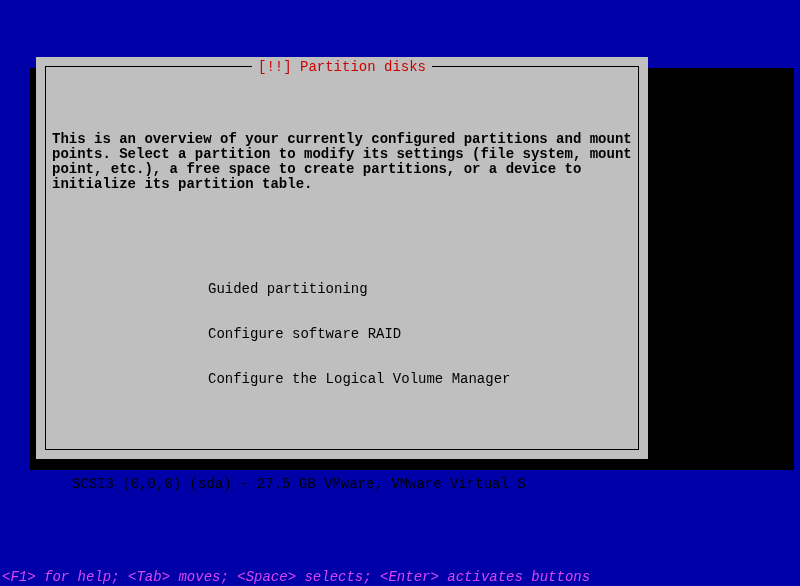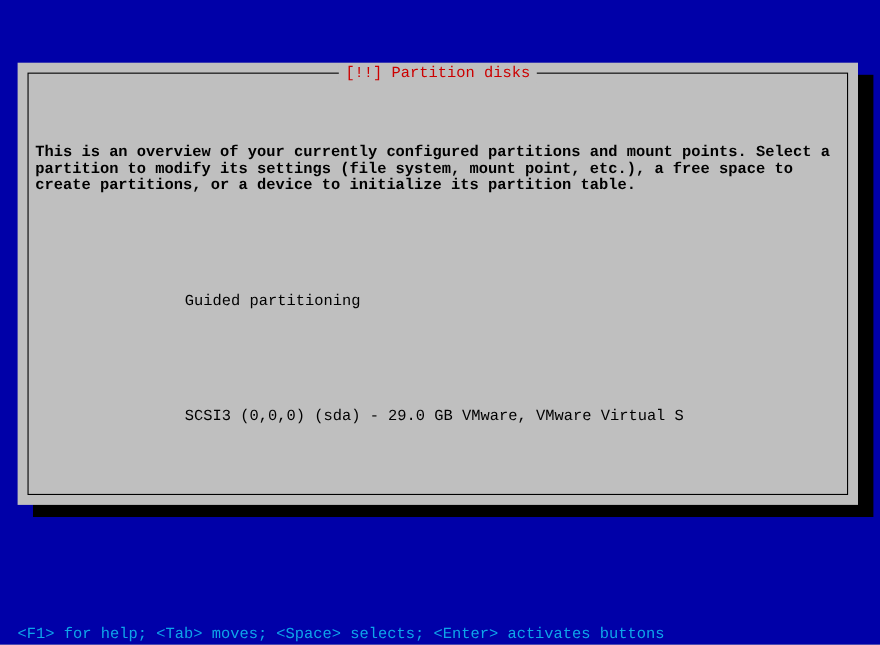--- a/index.html
+++ b/index.html
@@ -19,23 +19,23 @@
   .dialog-shadow {
     position: absolute;
     left: 30px;
     top: 68px;
     width: 764px;
     height: 402px;
     background: #000000;
   }
   .dialog {
     position: absolute;
-    left: 16px;
+    left: 36px;
     top: 57px;
-    width: 764px;
+    width: 612px;
     height: 402px;
     background: #bfbfbf;
     box-sizing: border-box;
   }
   .dialog-border {
     position: absolute;
     left: 9px;
     top: 9px;
     right: 9px;
     bottom: 9px;
@@ -65,56 +65,60 @@
   .intro {
     white-space: pre-wrap;
     margin-bottom: 15px;
     font-weight: bold;
   }
   .indent {
     margin-left: 136px;
   }
   .menu-item {
     cursor: pointer;
+    margin-left: 20px;
   }
   .disk-line {
     margin-top: 15px;
   }
   .helpbar {
     position: absolute;
     left: 0;
     bottom: 0;
     right: 0;
     height: 16px;
-    color: #0ea5e9;
-    padding-left: 16px;
+    color: #d946ef;
+    padding-left: 2px;
     white-space: pre;
     box-sizing: border-box;
+    font-style: italic;
   }
 </style>
 </head>
 <body>
 
 <div class="dialog-shadow"></div>
 
 <div class="dialog">
   <div class="dialog-border"></div>
   <div class="dialog-title">
     <span>[!!] Partition disks</span>
   </div>
 
   <div class="content">
 
     <div class="intro">This is an overview of your currently configured partitions and mount points. Select a partition to modify its settings (file system, mount point, etc.), a free space to create partitions, or a device to initialize its partition table.</div>
 
     <div class="indent">
       <div class="menu-item">Guided partitioning</div>
+      <div class="menu-item">Configure software RAID</div>
+      <div class="menu-item">Configure the Logical Volume Manager</div>
     </div>
 
-    <div class="indent disk-line menu-item">SCSI3 (0,0,0) (sda) - 29.0 GB VMware, VMware Virtual S</div>
+    <div class="indent disk-line menu-item">SCSI3 (0,0,0) (sda) - 27.5 GB VMware, VMware Virtual S</div>
 
     <div class="indent">
       
       
       
       
       
     </div>
 
     

